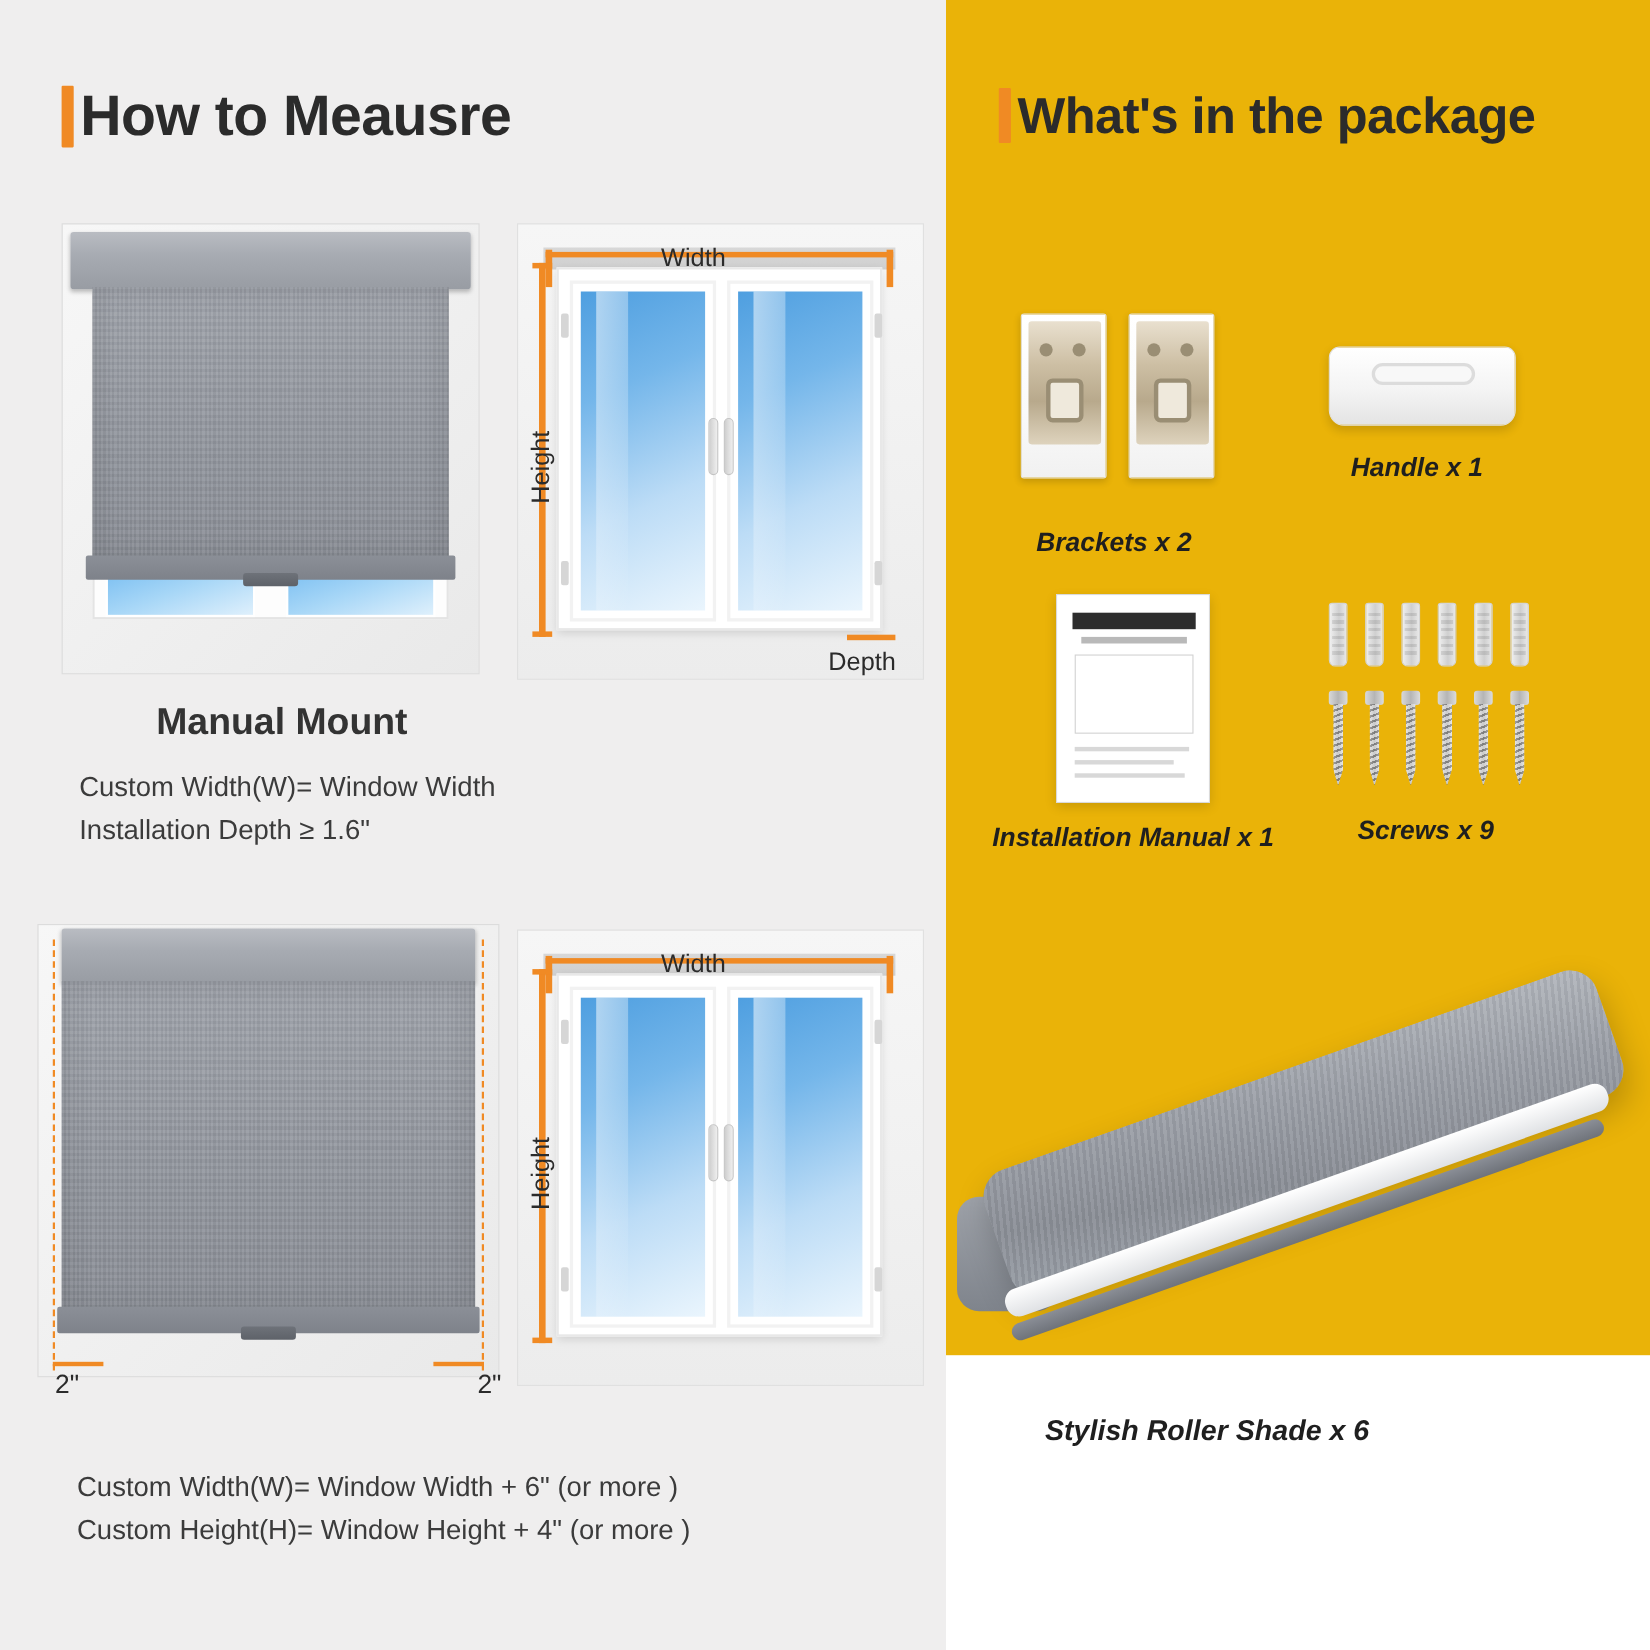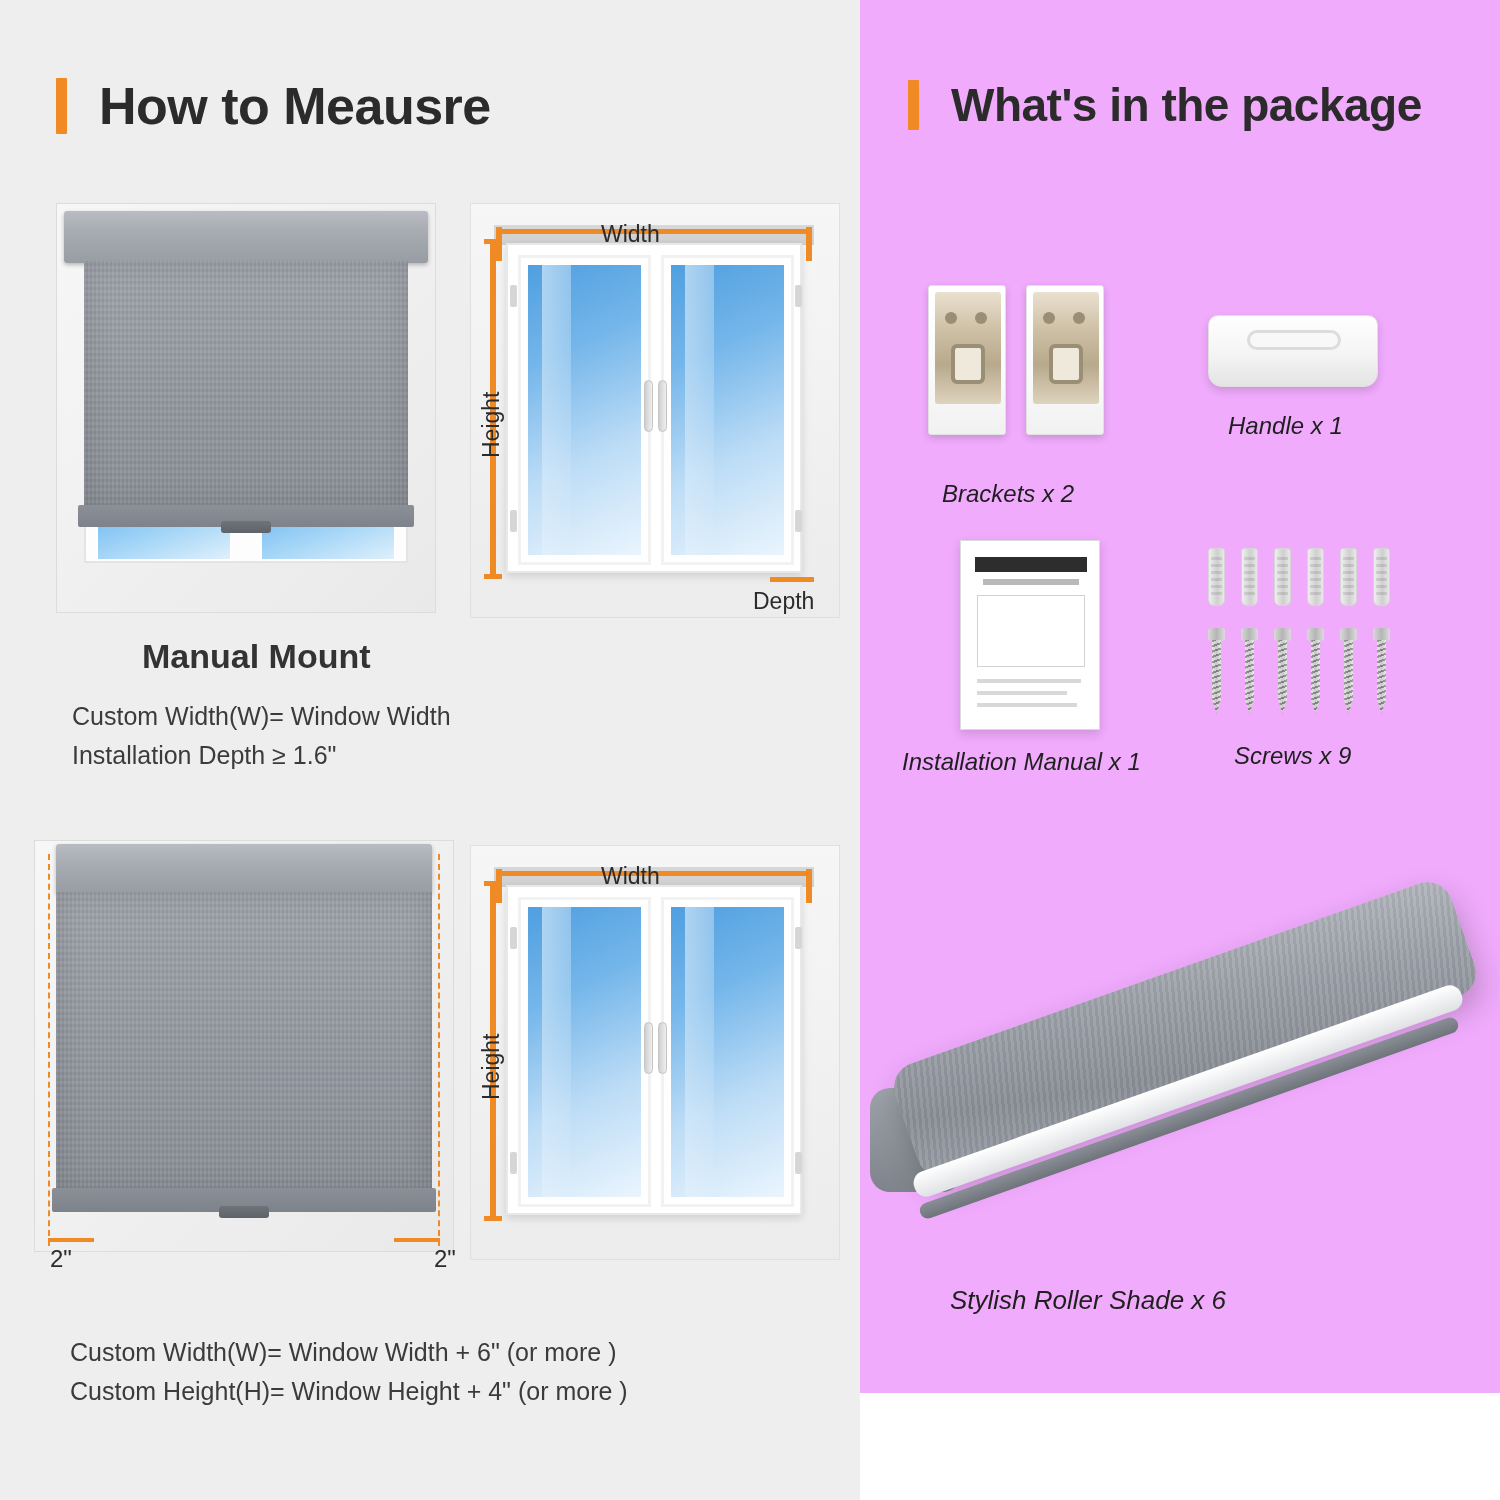--- a/index.html
+++ b/index.html
@@ -13,26 +13,26 @@
   }
   .page { position:absolute; inset:0; display:flex; }
 
   
   .left {
     width:860px; height:1500px;
     background:#efeeee;
     position:relative;
   }
   .right {
-    width:640px; height:1393px;
-    background:#f0abfc;
+    width:640px; height:1232px;
+    background:#eab308;
     position:relative;
   }
 
-  .heading { display:flex; align-items:center; gap:32px; }
+  .heading { display:flex; align-items:center; gap:6px; }
   .bar { width:11px; height:56px; background:#f08a24; border-radius:1px; }
   .heading h1 {
     margin:0; font-size:52px; font-weight:bold; color:#2b2b2b;
     letter-spacing:-0.5px; line-height:1;
   }
   .heading-right h1 { font-size:46px; }
 
   .h-left { position:absolute; left:56px; top:78px; }
   .h-right { position:absolute; left:48px; top:80px; }
 
@@ -122,21 +122,21 @@
     position:absolute; width:0; border-left:2px dashed #f08a24;
   }
   .lbl {
     position:absolute; font-size:23px; color:#2b2b2b; font-weight:normal;
     background:transparent; white-space:nowrap;
   }
   .lbl-v { transform:rotate(-90deg); transform-origin:left top; }
 
   
   .pkg-label {
-    position:absolute; font-size:24px; font-weight:normal; font-style:italic;
+    position:absolute; font-size:24px; font-weight:bold; font-style:italic;
     color:#1f1f1f; white-space:nowrap;
   }
   .bracket {
     position:absolute; width:78px; height:150px;
     background:linear-gradient(180deg,#ffffff 0%,#fafafa 60%,#f1f1f1 100%);
     border:1px solid #e1e1e1; border-radius:3px;
     box-shadow:0 3px 7px rgba(0,0,0,.16);
   }
   .bracket .metal {
     position:absolute; left:6px; top:6px; width:66px; height:112px;

